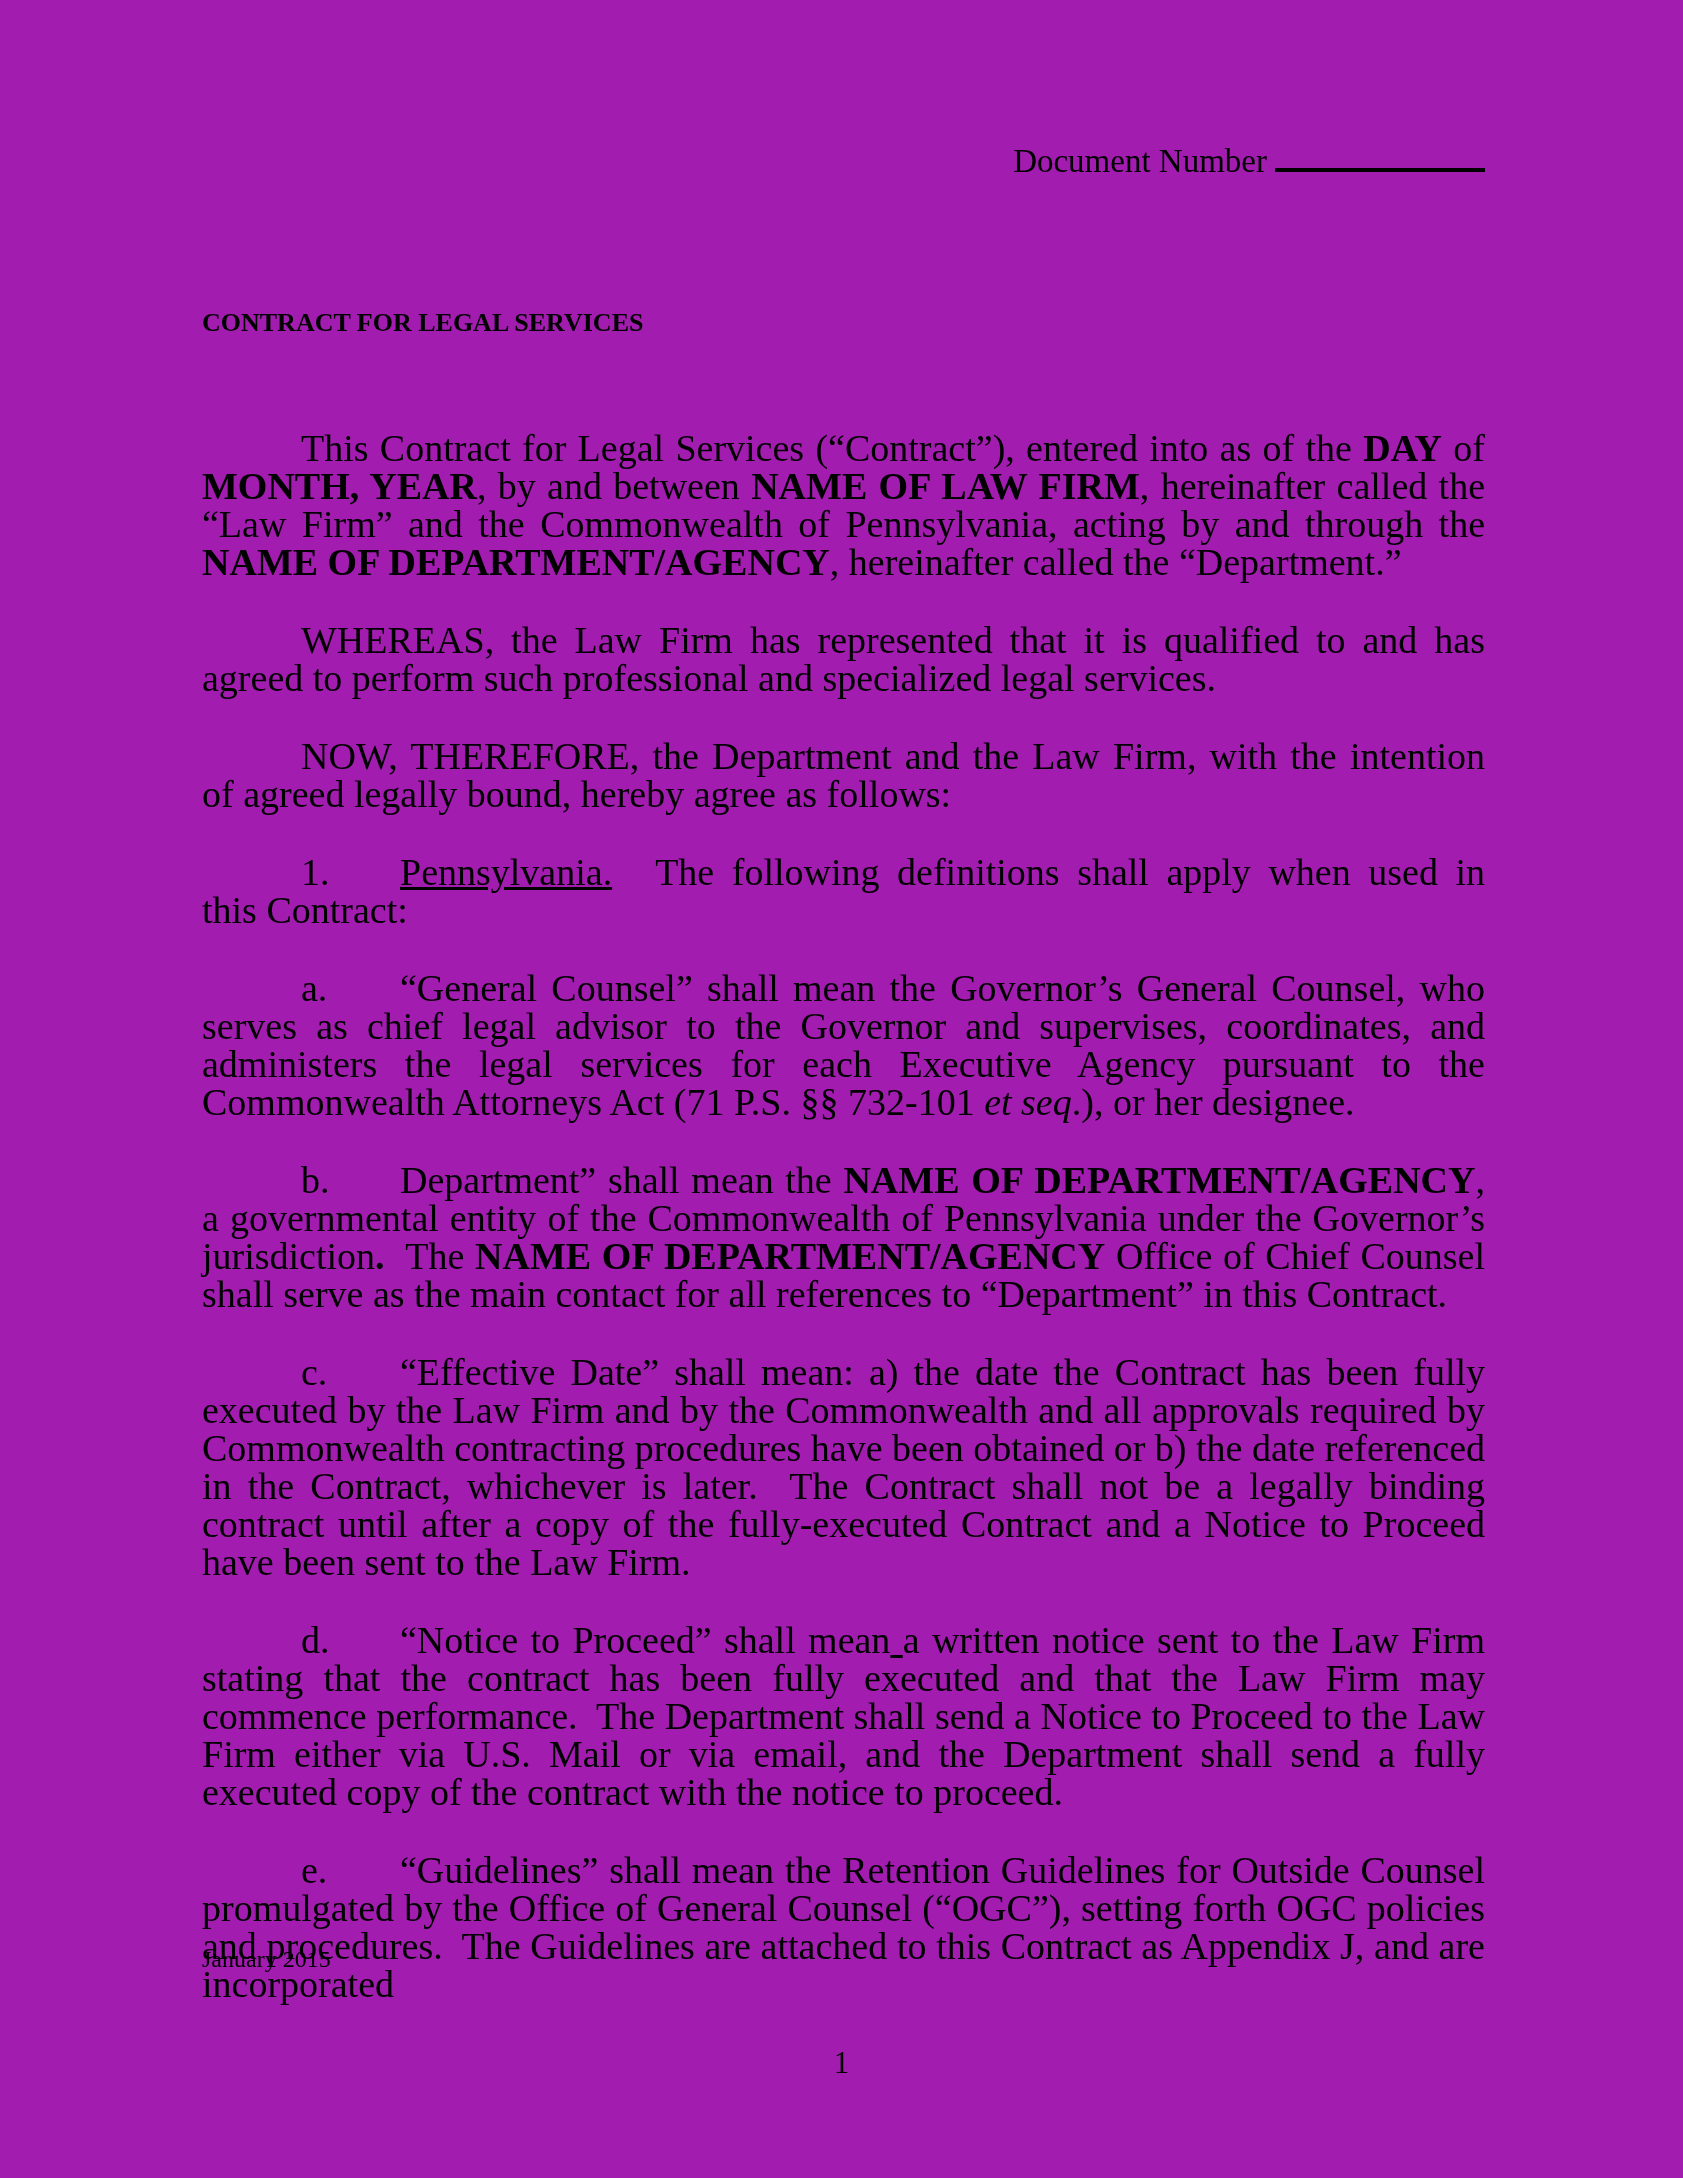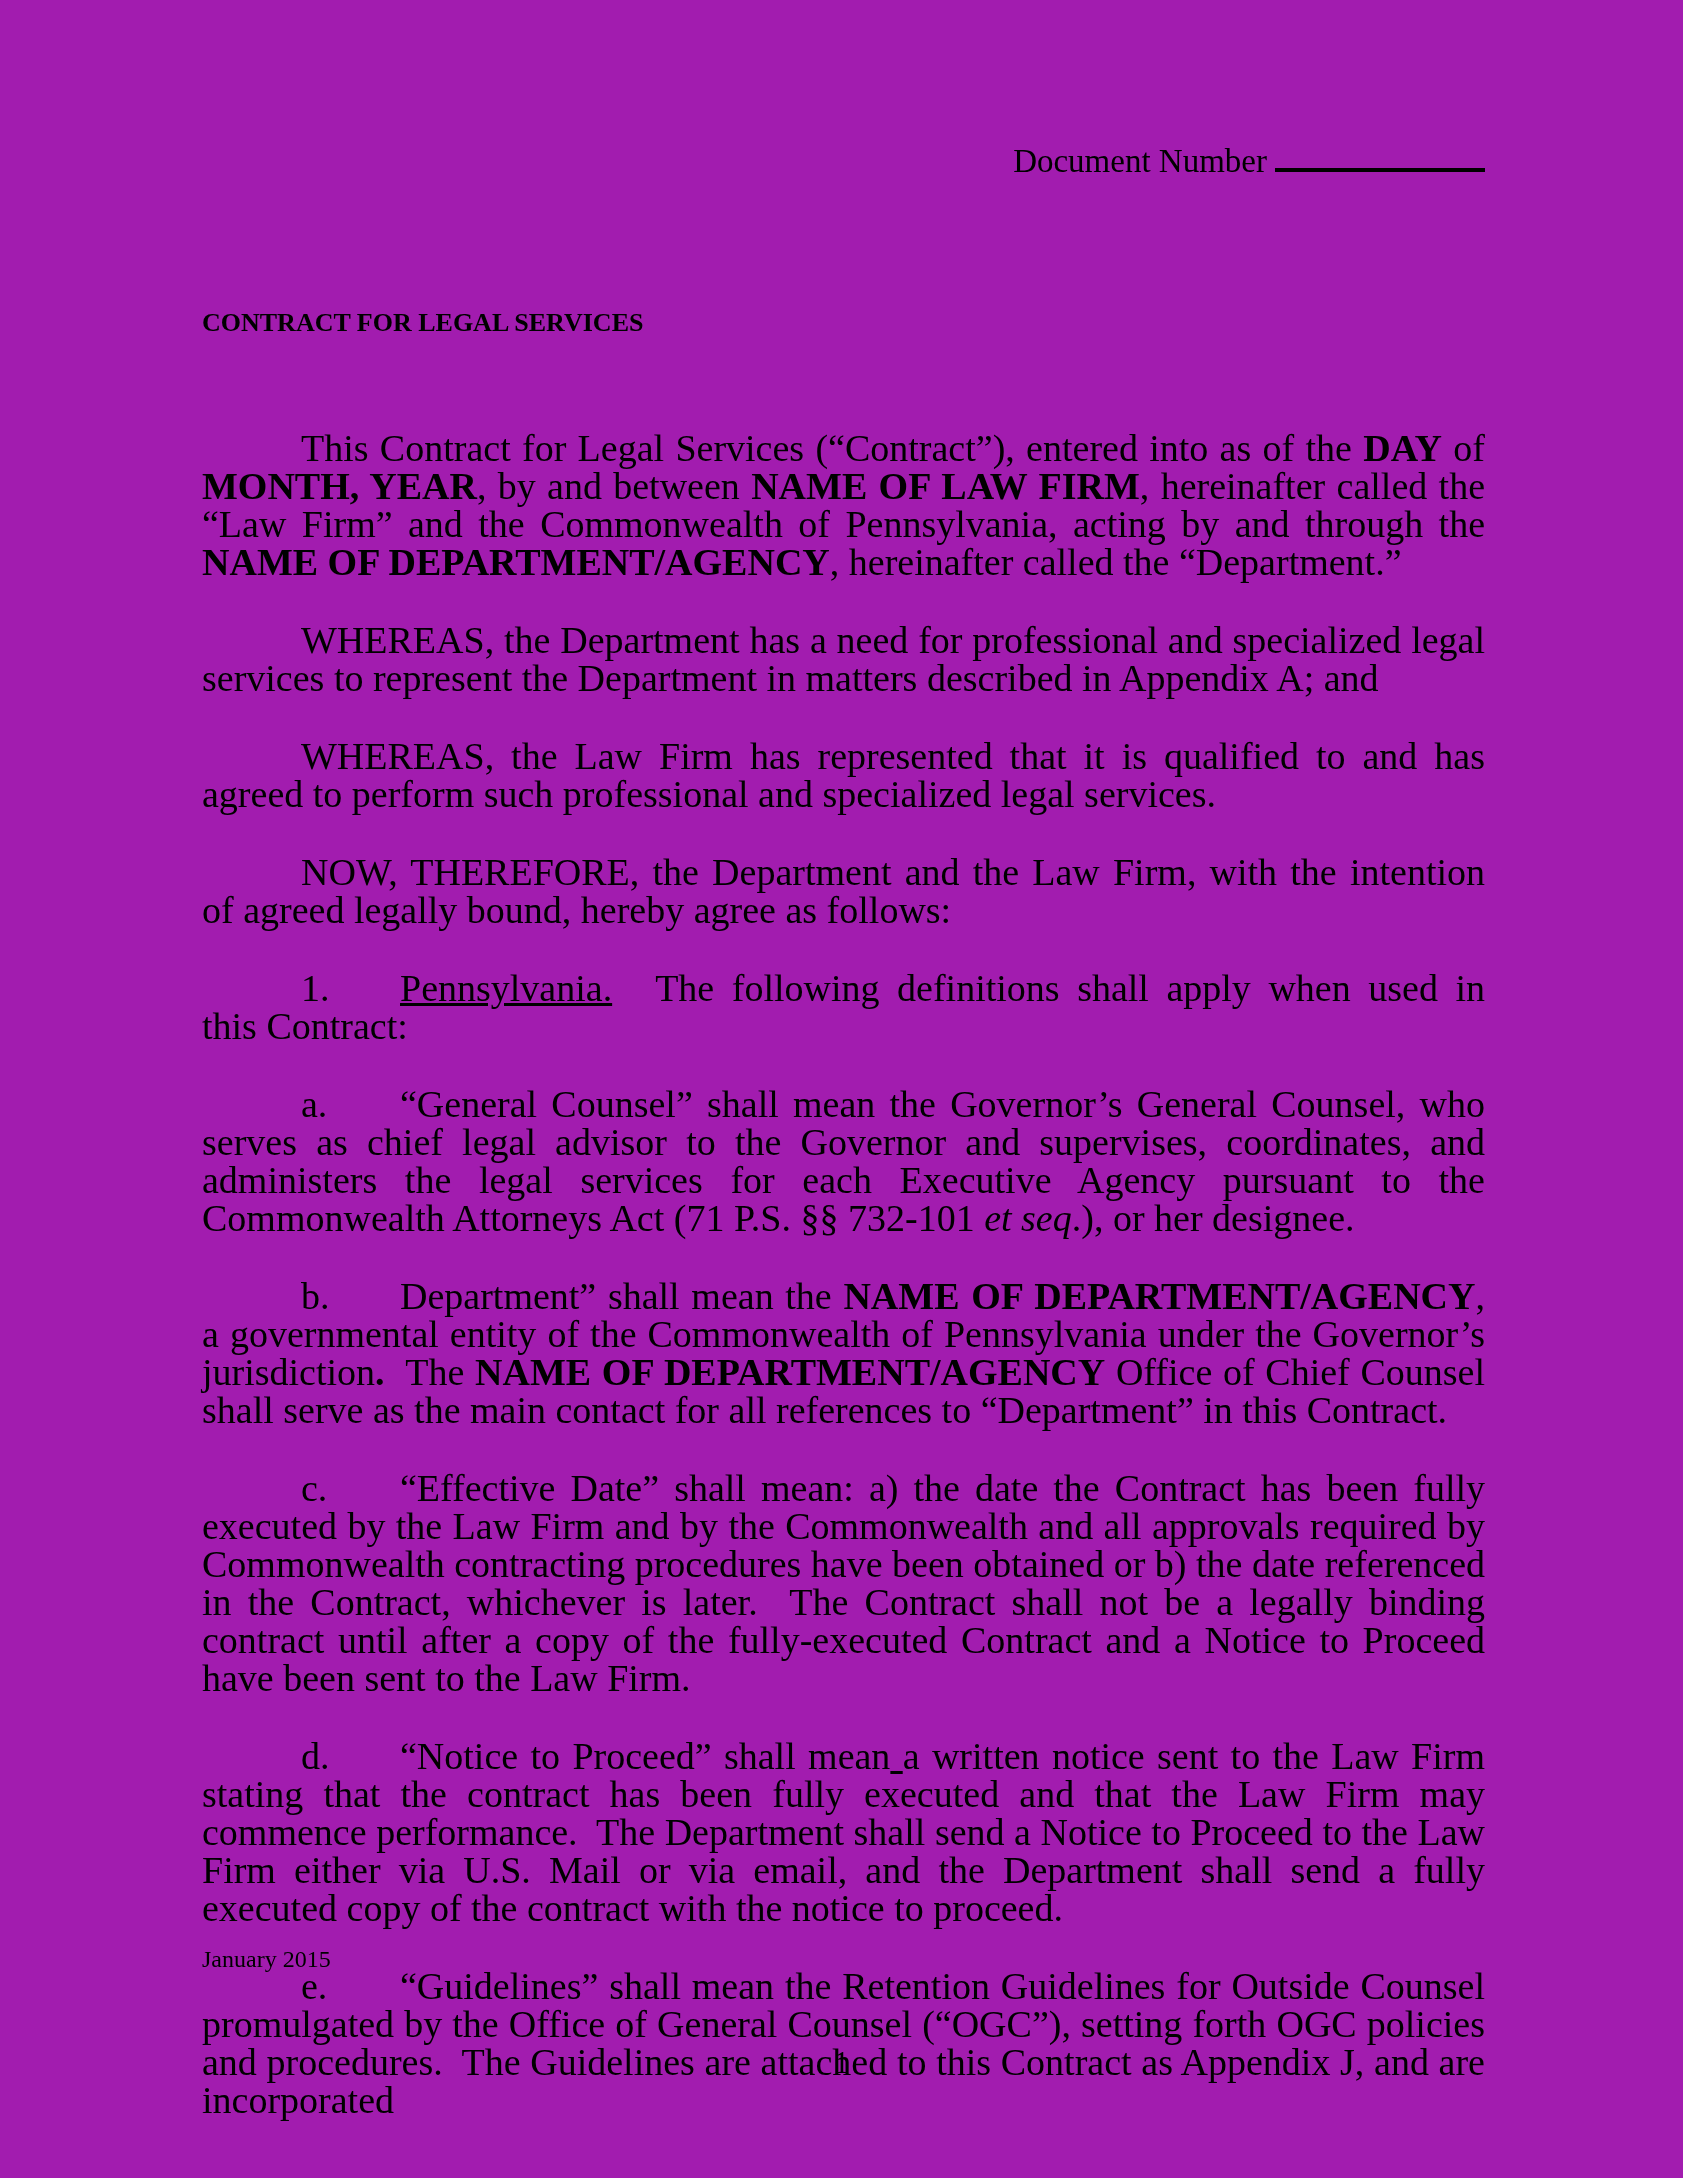--- a/index.html
+++ b/index.html
@@ -83,21 +83,20 @@
   <div class="content">
 
     <div class="doc-number-row">
       <span>Document Number</span><span class="blank-line"></span>
     </div>
 
     <h1 class="doc-title">CONTRACT FOR LEGAL SERVICES</h1>
 
     <main>
         <p class="para indent"><span>This Contract for Legal Services (“Contract”), entered into as of the </span><span class="b">DAY</span><span> of </span><span class="b">MONTH, YEAR</span><span>, by and between </span><span class="b">NAME OF LAW FIRM</span><span>, hereinafter called the “Law Firm” and the Commonwealth of Pennsylvania, acting by and through the </span><span class="b">NAME OF DEPARTMENT/AGENCY</span><span>, hereinafter called the “Department.”</span></p>
-        <p class="para indent"><span>WHEREAS, the Department has a need for professional and specialized legal services to represent the Department in matters described in Appendix A; and</span></p>
         <p class="para indent"><span>WHEREAS, the Law Firm has represented that it is qualified to and has agreed to perform such professional and specialized legal services.</span></p>
         <p class="para indent"><span>NOW, THEREFORE, the Department and the Law Firm, with the intention of agreed legally bound, hereby agree as follows:</span></p>
         <p class="para indent"><span class="label">1.</span><span class="u">Pennsylvania.</span><span class="tab"></span><span>The following definitions shall apply when used in this Contract:</span></p>
         <p class="para indent"><span class="label">a.</span><span>“General Counsel” shall mean the Governor’s General Counsel, who serves as chief legal advisor to the Governor and supervises, coordinates, and administers the legal services for each Executive Agency pursuant to the Commonwealth Attorneys Act (71 P.S. §§ 732-101 </span><span class="i">et seq</span><span>.), or her designee.</span></p>
         <p class="para indent"><span class="label">b.</span><span>Department” shall mean the </span><span class="b">NAME OF DEPARTMENT/AGENCY</span><span>, a governmental entity of the Commonwealth of Pennsylvania under the Governor’s jurisdiction</span><span class="b">.</span><span>&nbsp; The </span><span class="b">NAME OF DEPARTMENT/AGENCY</span><span> Office of Chief Counsel shall serve as the main contact for all references to “Department” in this Contract.</span></p>
         <p class="para indent"><span class="label">c.</span><span>“Effective Date” shall mean: a) the date the Contract has been fully executed by the Law Firm and by the Commonwealth and all approvals required by Commonwealth contracting procedures have been obtained or b) the date referenced in the Contract, whichever is later.&nbsp; The Contract shall not be a legally binding contract until after a copy of the fully-executed Contract and a Notice to Proceed have been sent to the Law Firm.</span></p>
         <p class="para indent"><span class="label">d.</span><span>“Notice to Proceed” shall mean</span><span class="u">&nbsp;</span><span>a written notice sent to the Law Firm stating that the contract has been fully executed and that the Law Firm may commence performance.&nbsp; The Department shall send a Notice to Proceed to the Law Firm either via U.S. Mail or via email, and the Department shall send a fully executed copy of the contract with the notice to proceed.</span></p>
         <p class="para indent"><span class="label">e.</span><span>“Guidelines” shall mean the Retention Guidelines for Outside Counsel promulgated by the Office of General Counsel (“OGC”), setting forth OGC policies and procedures.&nbsp; The Guidelines are attached to this Contract as Appendix J, and are incorporated</span></p>
       </main>
   </div>

